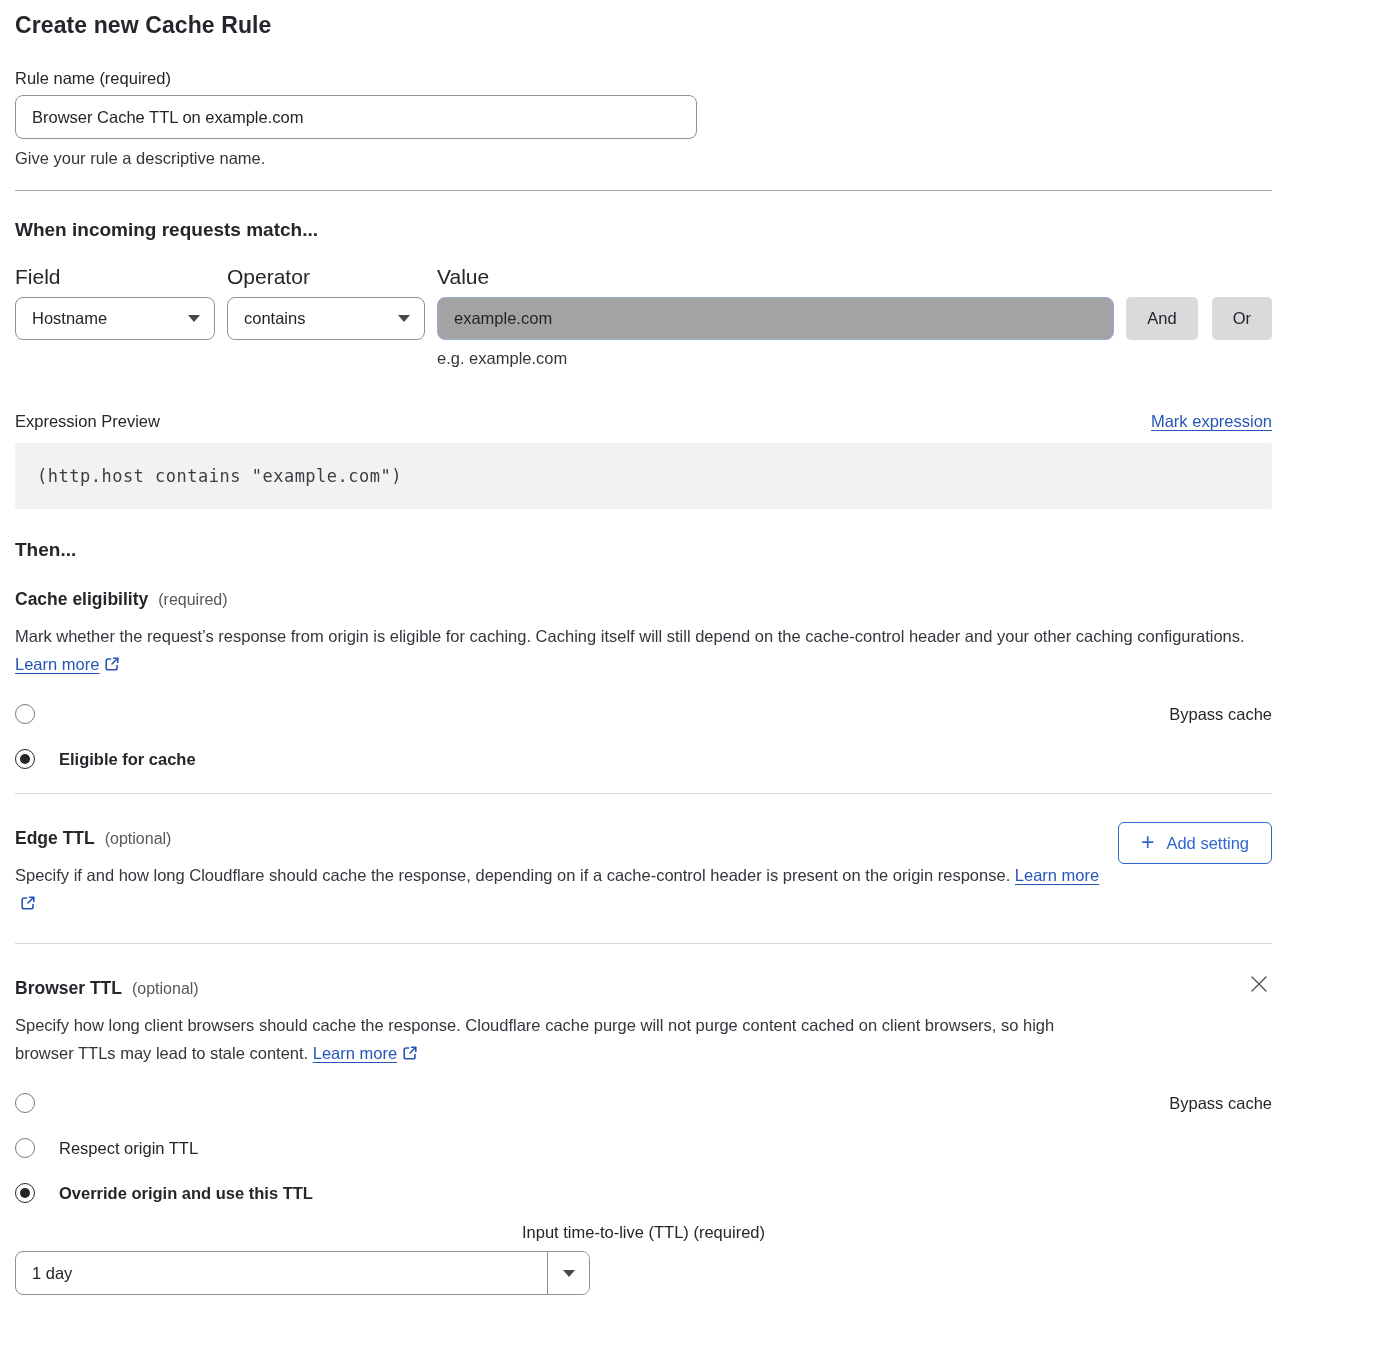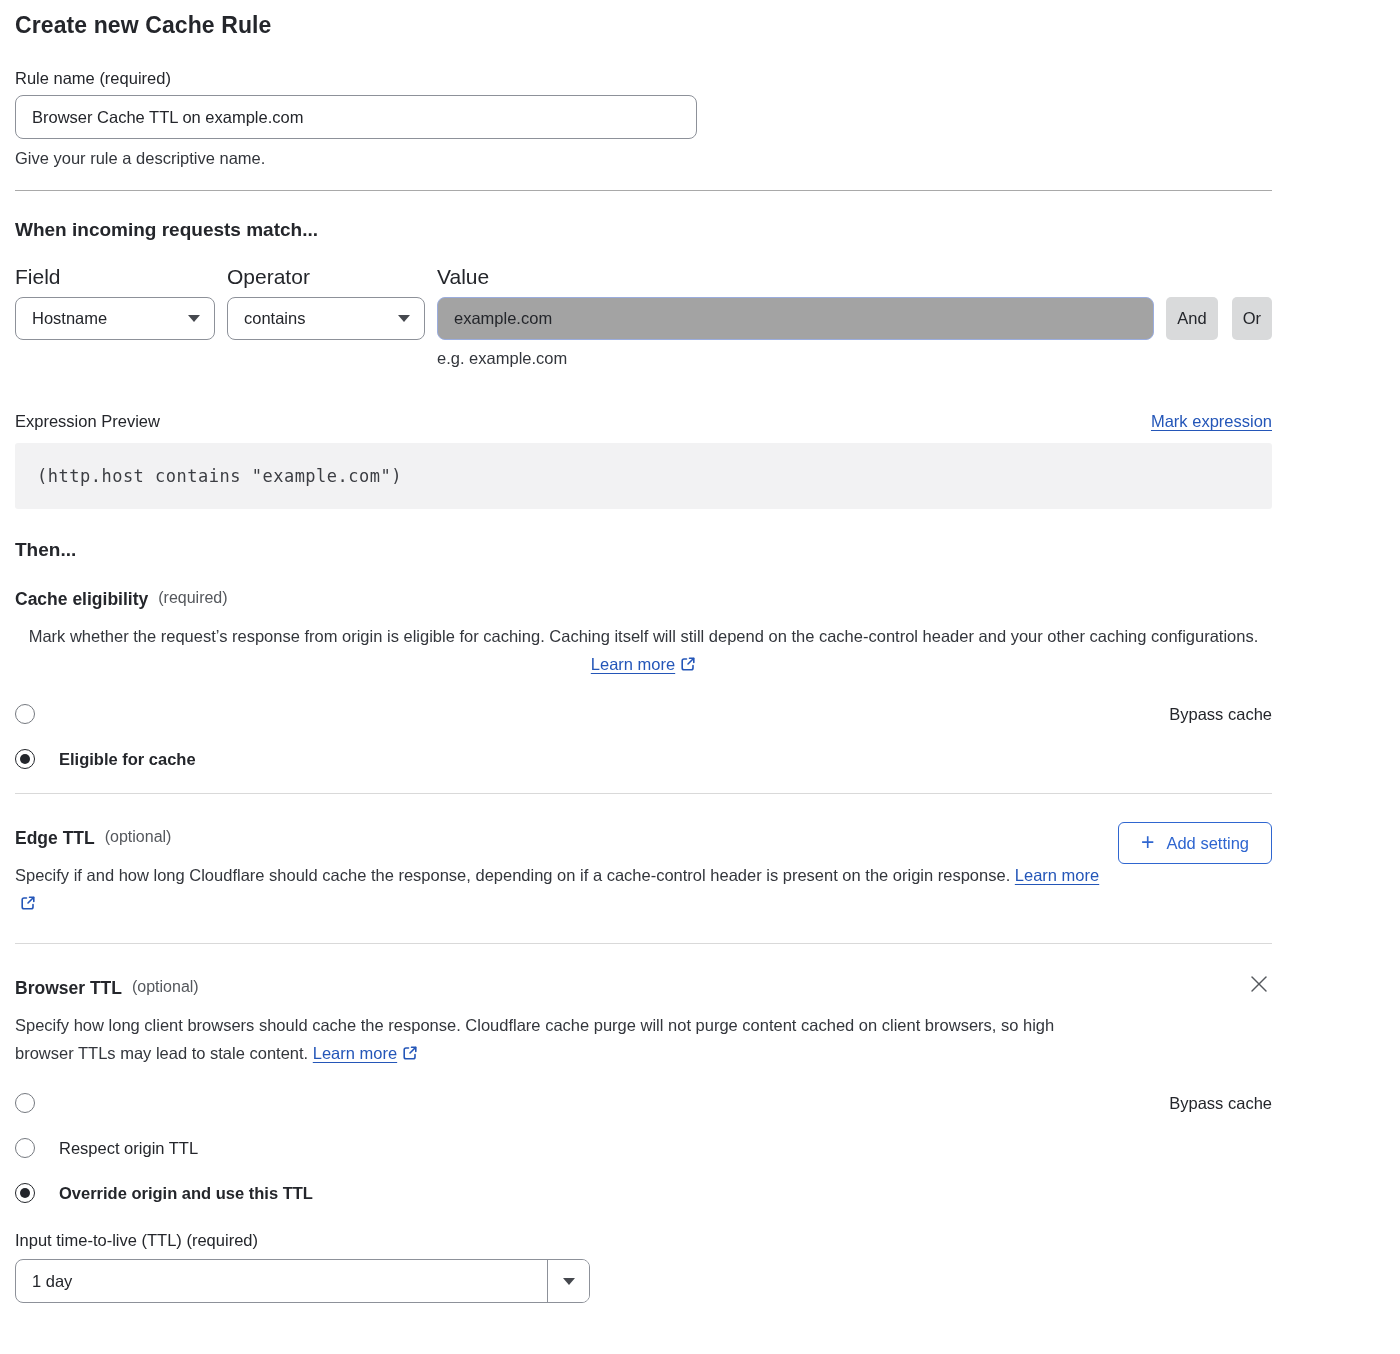--- a/index.html
+++ b/index.html
@@ -47,39 +47,39 @@
     margin-top: 8px; display: block; width: 100%; height: 43px;
     border: 1px solid #9badde; border-radius: 8px; background: #a3a3a3;
     padding: 0 16px; font-size: 16.5px; font-family: "Liberation Sans", sans-serif;
     color: #24262b; outline: none;
   }
   .value-hint { margin-top: 9px; font-size: 16.5px; color: #33363c; }
   .col-buttons { display: flex; gap: 14px; padding-top: 32px; margin-left: 0; }
   .gray-btn {
     height: 43px; border: none; border-radius: 5px; background: #d9dadb;
     color: #24262b; font-size: 16.5px; font-family: "Liberation Sans", sans-serif;
-    padding: 0 11px; cursor: pointer;
+    padding: 0 21px; cursor: pointer;
   }
 
   .expr-row { display: flex; justify-content: space-between; align-items: flex-end; margin-top: 44px; }
   .expr-label { font-size: 16.5px; }
   a.text-link { color: #2456b8; text-decoration: underline; text-underline-offset: 3px; font-size: 16.5px; cursor: pointer; }
   .code-block {
     margin-top: 12px; background: #f2f2f3; border-radius: 3px;
     padding: 23px 22px; font-family: "DejaVu Sans Mono", monospace;
     font-size: 17px; color: #3c3e43; letter-spacing: .5px;
   }
 
   h2.then-heading { font-size: 19px; font-weight: 700; margin-top: 30px; }
 
-  .setting-title-row { display: flex; align-items: flex-start; gap: 10px; margin-top: 28px; }
+  .setting-title-row { display: flex; align-items: center; gap: 10px; margin-top: 28px; }
   .setting-title { font-size: 17.5px; font-weight: 700; }
   .setting-qualifier { font-size: 16px; color: #54575c; }
   p.setting-desc { margin-top: 12px; font-size: 16.5px; line-height: 28px; color: #33363c; }
-  p.desc-cache { max-width: 1345px; text-align: center; }
+  p.desc-cache { max-width: 1345px; }
   p.desc-edge { max-width: 1100px; }
   p.desc-browser { max-width: 1090px; }
   .ext-icon { display: inline-block; vertical-align: -2px; margin-left: 5px; color: #2456b8; }
 
   .radio-group { margin-top: 24px; }
   .radio-row { display: flex; align-items: center; gap: 24px; cursor: pointer; margin-top: 25px; }
   .radio-row:first-child { margin-top: 0; justify-content: space-between; }
   .radio {
     width: 20px; height: 20px; border-radius: 50%; border: 1.5px solid #75797f;
     background: #fff; flex: none; position: relative;
@@ -99,21 +99,21 @@
     color: #2f66d0; font-size: 16.5px; font-family: "Liberation Sans", sans-serif; cursor: pointer;
     margin-top: 2px;
   }
   .plus-glyph { font-size: 23px; font-weight: 400; line-height: 1; margin-top: -2px; }
 
   .close-btn {
     width: 26px; height: 26px; border: none; background: transparent; cursor: pointer;
     color: #55585d; padding: 0; margin-top: 2px;
   }
 
-  .ttl-label { margin-top: 28px; font-size: 16.5px; }
+  .ttl-label { margin-top: 20px; font-size: 16.5px; text-align: center; }
   .combo {
     margin-top: 9px; width: 575px; height: 44px; border: 1px solid #8d9199; border-radius: 8px;
     display: flex; align-items: stretch; background: #fff; cursor: pointer; overflow: hidden;
   }
   .combo-value { flex: 1; display: flex; align-items: center; padding: 0 16px; font-size: 16.5px; }
   .combo-caret-seg {
     width: 42px; border-left: 1px solid #8d9199; display: flex; align-items: center; justify-content: center;
     background: #fff;
   }
 </style>

